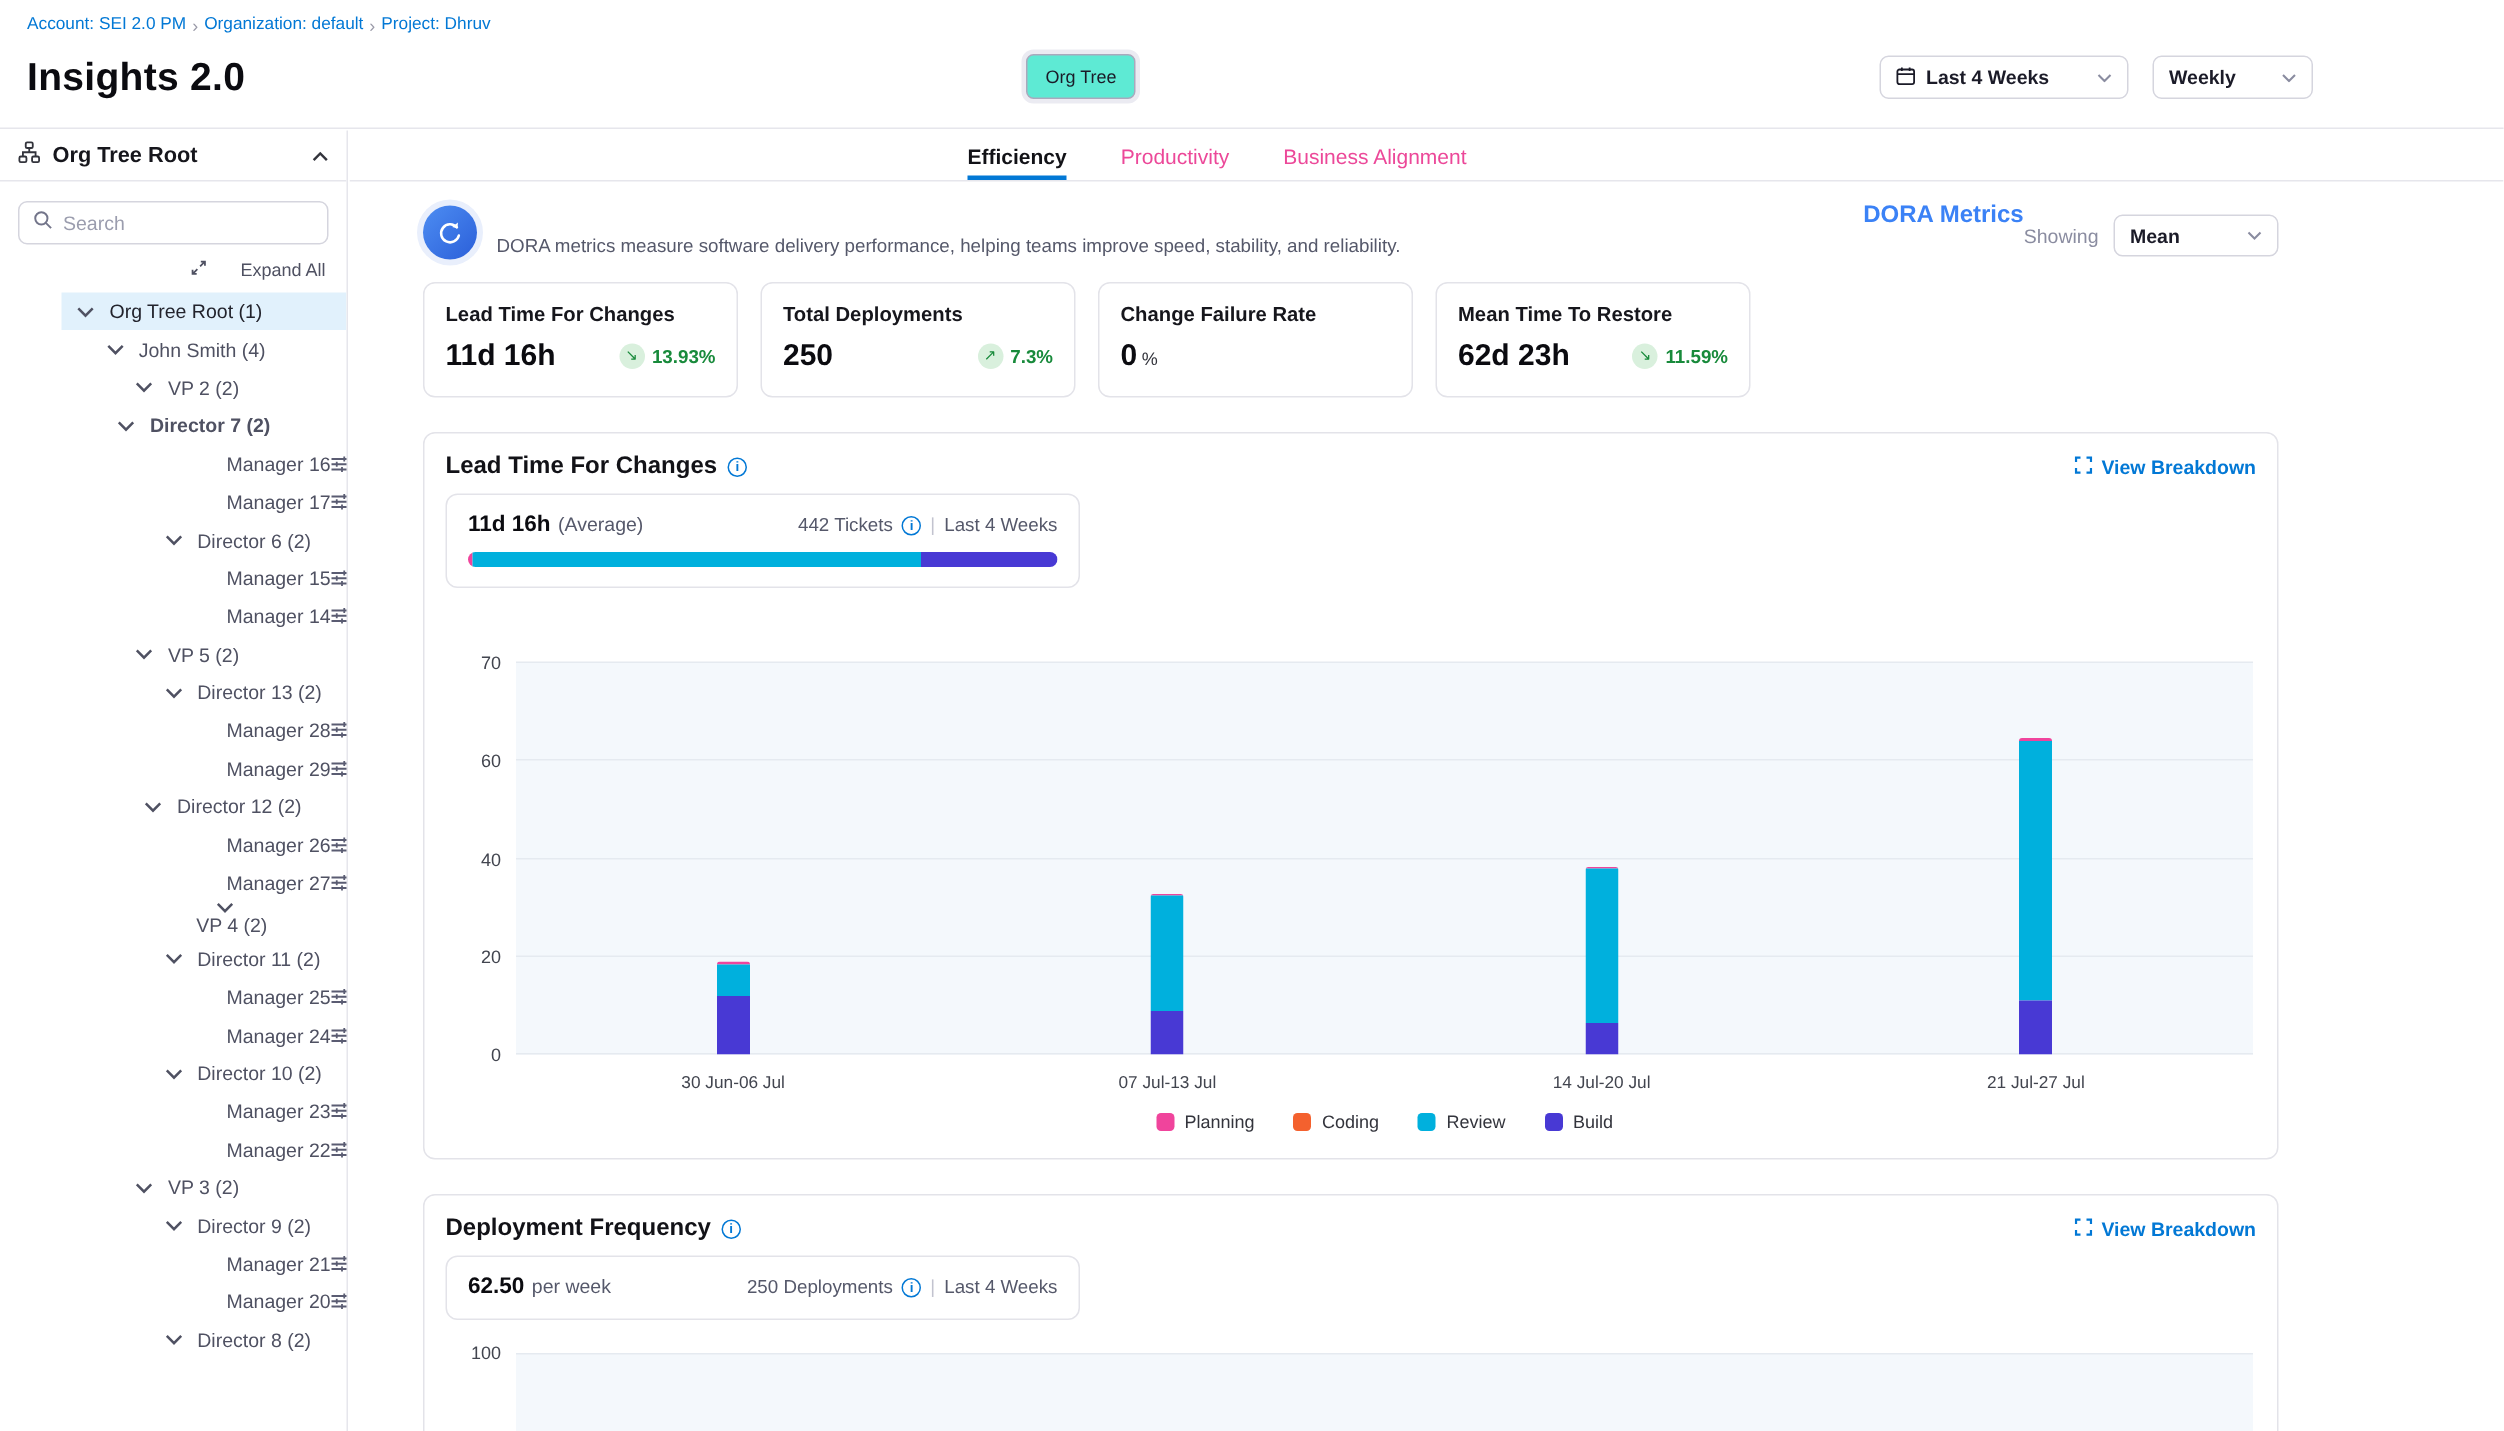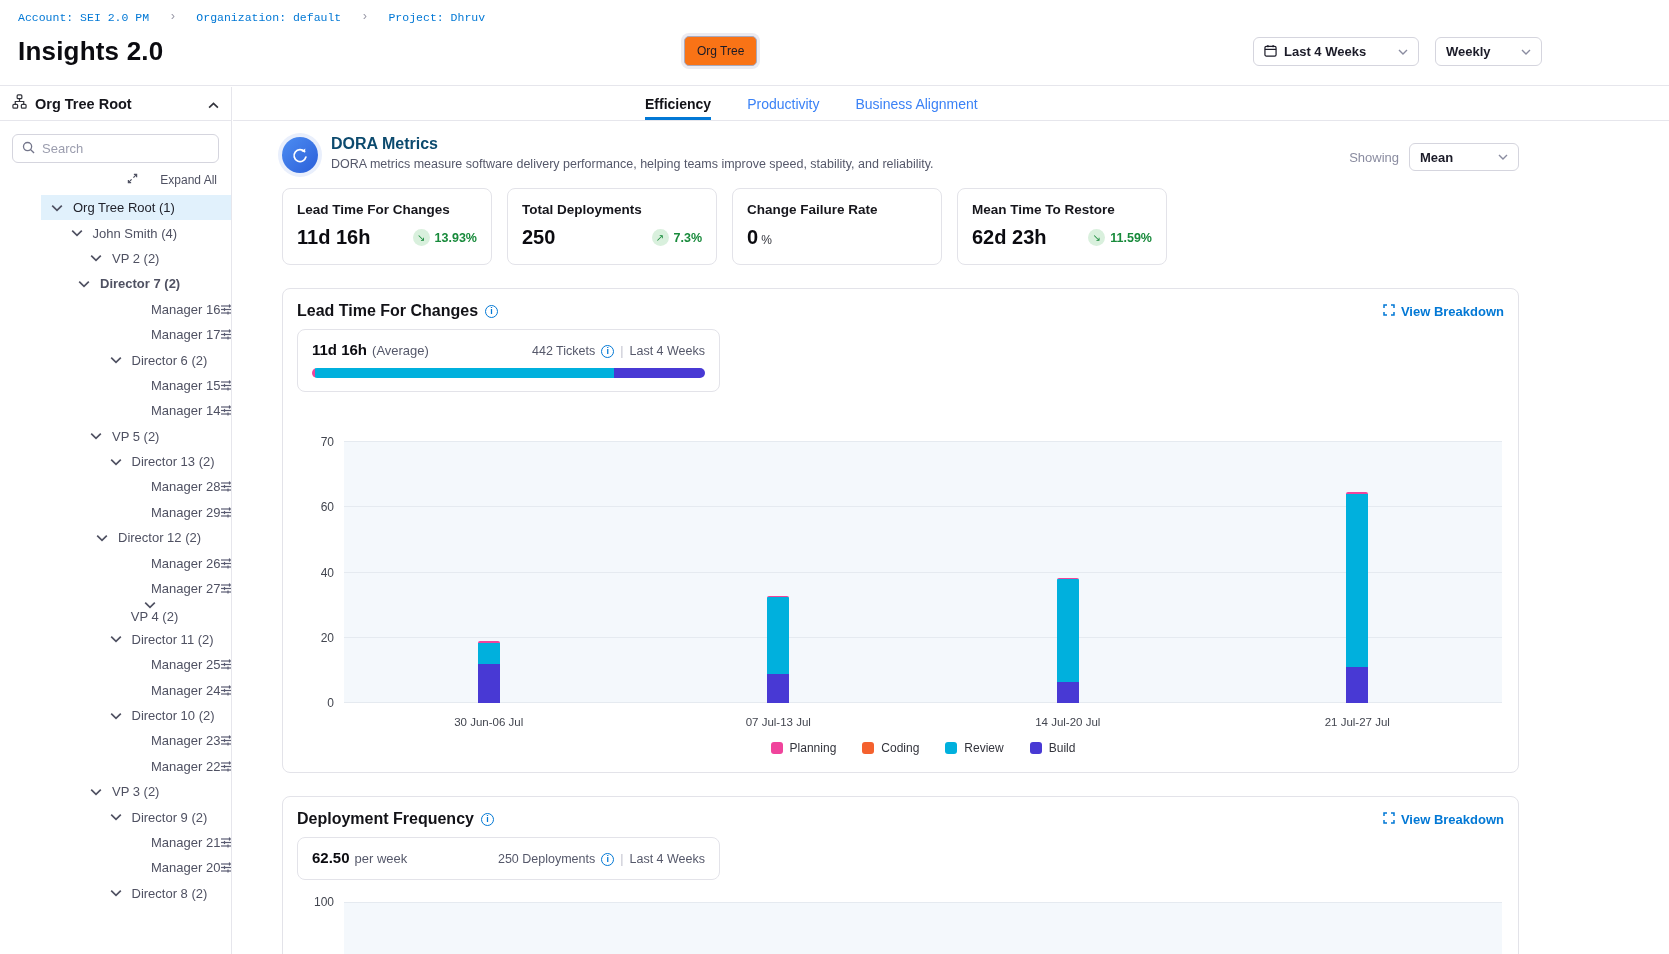--- a/index.html
+++ b/index.html
@@ -1,26 +1,26 @@
 <!DOCTYPE html>
 <html><head>
 <meta charset="utf-8">
 <style>
   * { margin:0; padding:0; box-sizing:border-box; }
   html,body { width:1669px; height:954px; overflow:hidden; background:#fff;
     font-family:"Liberation Sans","DejaVu Sans",sans-serif; color:#1b1b28; }
 
   
   .page-header { position:absolute; top:0; left:0; width:1669px; height:86px; background:#fff; border-bottom:1px solid #e6e6ec; }
-  .breadcrumb { position:absolute; top:10px; left:18px; display:flex; align-items:center; gap:20px; font-size:11.5px;font-family:Liberation Mono, monospace; }
+  .breadcrumb { position:absolute; top:10px; left:18px; display:flex; gap:4px; font-size:11.5px; }
   .crumb { color:#0278d5; cursor:pointer; }
   .crumb-sep { color:#9a9aa8; font-size:12px; }
   .page-title { position:absolute; top:36px; left:18px; font-size:26px; font-weight:700; color:#0b0b10; letter-spacing:.2px; }
   .org-tree-btn { position:absolute; left:684px; top:36px; height:30px; padding:0 12px; font-size:12px; color:#1b1b28;
-    background:#f97316; border:1px solid #a9a9bd; border-radius:5px; box-shadow:0 0 0 3px #ebebf2; display:flex; align-items:center; }
+    background:#5eead4; border:1px solid #a9a9bd; border-radius:5px; box-shadow:0 0 0 3px #ebebf2; display:flex; align-items:center; }
   .select-box { position:absolute; top:37px; height:29px; background:#fff; border:1px solid #d5d5de; border-radius:6px;
     display:flex; align-items:center; gap:7px; padding:0 10px; font-size:13px; font-weight:600; color:#1b1b28; }
   .select-box .chev { margin-left:auto; }
   .range-box { left:1253px; width:166px; }
   .week-box  { left:1435px; width:107px; }
 
   
   .sidebar { position:absolute; top:87px; left:0; width:232px; bottom:0; border-right:1px solid #e6e6ec; background:#fff; overflow:hidden; }
   .sidebar-header { height:34px; display:flex; align-items:center; gap:8px; padding:0 12px; border-bottom:1px solid #e6e6ec; }
   .sidebar-header .sb-title { font-size:14.5px; font-weight:700; color:#16161c; flex:1; }
@@ -32,30 +32,30 @@
   .tree { margin-top:8px; }
   .tree-row { height:25.4px; display:flex; align-items:center; font-size:13px; color:#4f5162; cursor:pointer; padding-right:12px;margin-left:41px; }
   .tree-row.selected { background:#e1f1fc; color:#22232c; }
   .tree-chev { width:22px; display:flex; align-items:center; justify-content:flex-start; flex:none; }
   .tree-label { white-space:nowrap; }
   .tree-sliders { margin-left:auto; display:flex; align-items:center; }
 
   
   .main { position:absolute; top:87px; left:233px; right:0; bottom:0; background:#fff; overflow:hidden; }
   .tabbar { height:34px; border-bottom:1px solid #e6e6ec; display:flex; gap:36px; padding-left:412px; }
-  .tab { font-size:14px; color:#3b82f6; padding-top:9px; cursor:pointer; border-bottom:3px solid transparent; }
+  .tab { font-size:14px; color:#ec4899; padding-top:9px; cursor:pointer; border-bottom:3px solid transparent; }
   .tab.active { font-weight:700; color:#121217; border-bottom-color:#0278d5; }
 
   .content { padding:14px 150px 0 49px; }
 
   .dora-head { display:flex; align-items:flex-start; }
   .dora-icon { width:36px; height:36px; border-radius:50%; background:linear-gradient(135deg,#4d8df2,#2b5fd9);
     box-shadow:0 0 0 4px #e9effc; display:flex; align-items:center; justify-content:center; flex:none; margin-top:2px; }
   .dora-titles { margin-left:13px; flex:1; }
-  .dora-title { font-size:16px; font-weight:700; color:#0c4a6e; }
+  .dora-title { font-size:16px; font-weight:700; color:#3b82f6;text-align:right; }
   .dora-sub { margin-top:4px; font-size:12.5px; color:#55586a; }
   .showing-wrap { display:flex; align-items:center; gap:10px; margin-top:8px; }
   .showing-label { font-size:13px; color:#8a8ca0; }
   .showing-select { width:110px; height:28px; border:1px solid #d5d5de; border-radius:6px; display:flex; align-items:center;
     padding:0 10px; font-size:13px; font-weight:600; color:#1b1b28; background:#fff; }
   .showing-select .chev { margin-left:auto; }
 
   .metric-row { display:flex; gap:15px; margin-top:15px; }
   .metric-card { width:210px; height:77px; border:1px solid #e3e3e9; border-radius:8px; background:#fff; padding:13px 14px 0 14px; }
   .metric-title { font-size:13.5px; font-weight:700; color:#16161c; white-space:nowrap; }

